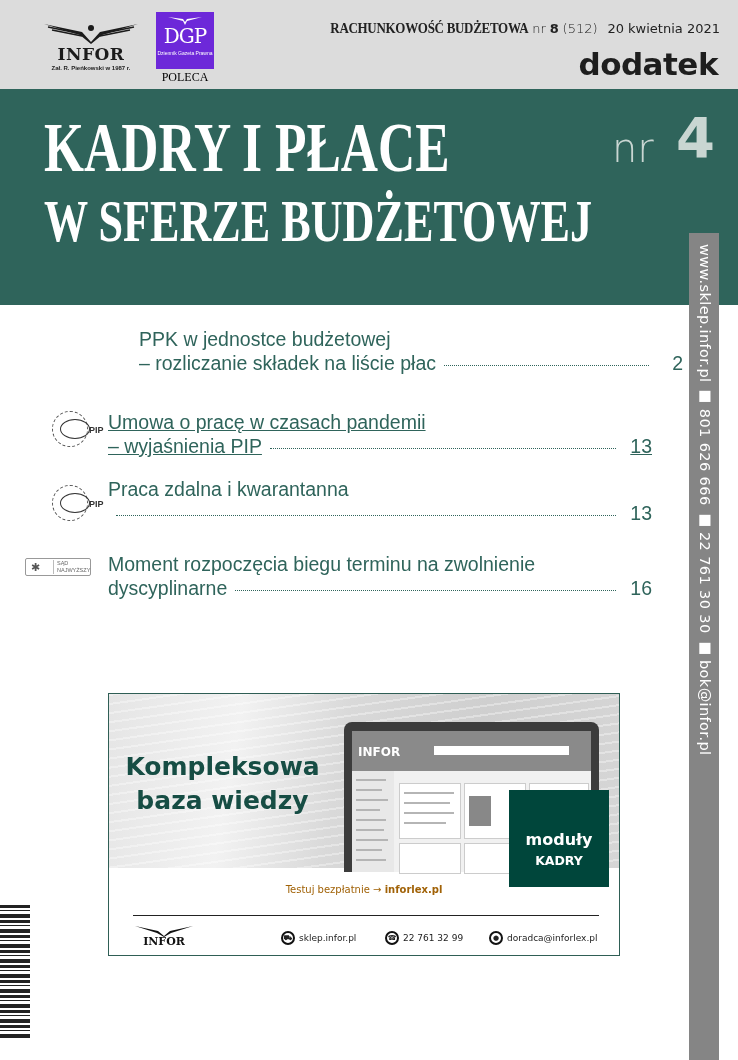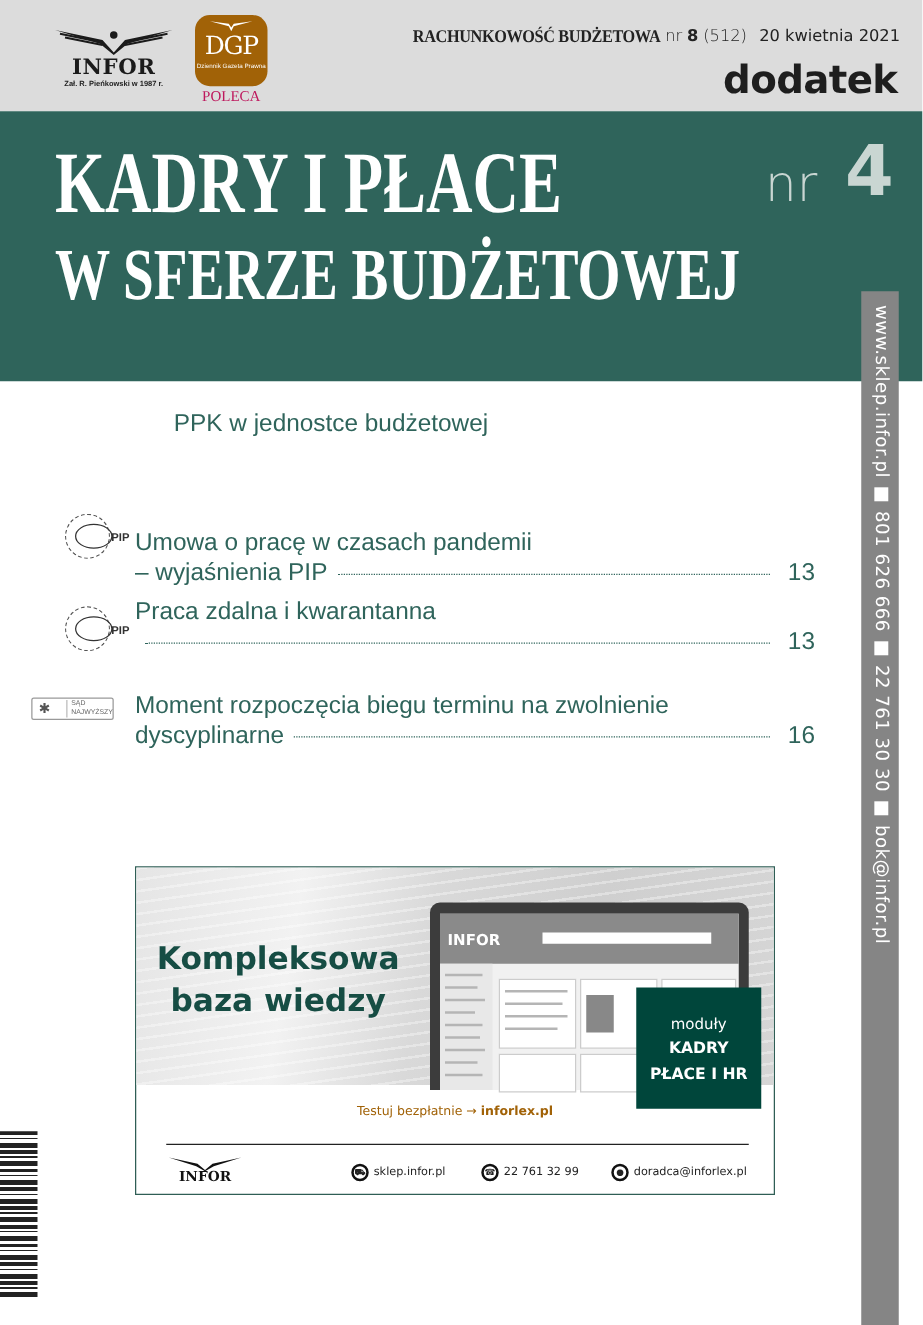--- a/index.html
+++ b/index.html
@@ -6,26 +6,26 @@
   body { width:738px; height:1060px; position:relative; background:#ffffff; overflow:hidden;
          font-family:"Liberation Sans", sans-serif; }
 
   
   .topband { position:absolute; left:0; top:0; width:738px; height:89px; background:#dcdcdc; }
   .infor-logo { position:absolute; left:42px; top:18px; width:98px; height:60px; }
   .infor-word { position:absolute; left:0; top:26px; width:98px; text-align:center;
                 font-family:"DejaVu Serif", serif; font-weight:bold; font-size:17px; letter-spacing:0.5px; color:#1b1b1b; }
   .infor-sub { position:absolute; left:0; top:47px; width:98px; text-align:center;
                font-size:6px; font-weight:bold; color:#222; }
-  .dgp-box { position:absolute; left:156px; top:12px; width:58px; height:57px; background:#a16207; border-radius:12px; }
+  .dgp-box { position:absolute; left:156px; top:12px; width:58px; height:57px; background:#6d28d9; border-radius:0; }
   .dgp-text { position:absolute; left:0; top:12px; width:58px; text-align:center; color:#fff;
               font-family:"DejaVu Serif", serif; font-size:20px; letter-spacing:-1px; }
   .dgp-small { position:absolute; left:0; top:38px; width:58px; text-align:center; color:#fff; font-size:5px; line-height:6px; }
   .poleca { position:absolute; left:156px; top:70px; width:58px; text-align:center;
-            font-family:"Liberation Serif", serif; font-size:12px; color:#be185d; }
+            font-family:"Liberation Serif", serif; font-size:12px; color:#000000; }
 
   .publine { position:absolute; right:18px; top:20px; font-size:14px; color:#222; white-space:nowrap; }
   .pub-name { font-family:"Liberation Serif", serif; font-weight:bold; font-size:13px; letter-spacing:-0.3px; transform:scaleY(1.1); display:inline-block; }
   .pub-nr { font-family:"DejaVu Sans", sans-serif; font-size:13px; font-weight:300; }
   .pub-num { font-family:"DejaVu Sans", sans-serif; font-weight:bold; font-size:13px; }
   .pub-date { font-family:"DejaVu Sans", sans-serif; font-size:13px; margin-left:6px;text-align:right; }
   .dodatek { position:absolute; right:20px; top:46px; font-family:"DejaVu Sans", sans-serif;
              font-weight:bold; font-size:31px; color:#1e1e1e; letter-spacing:-0.5px; }
 
   
@@ -64,21 +64,21 @@
                  font-family:"DejaVu Sans", sans-serif; font-weight:bold; font-size:25px; line-height:34px; }
   .laptop { position:absolute; left:235px; top:28px; width:255px; height:150px; background:#3c3c3c; border-radius:8px 8px 0 0; }
   .screen { position:absolute; left:8px; top:9px; width:239px; height:141px; background:#f1f1f1; }
   .scr-head { position:absolute; left:0; top:0; width:239px; height:40px; background:#8a8a8a; }
   .scr-logo { position:absolute; left:6px; top:14px; color:#fff; font-weight:bold; font-size:12px; font-family:"DejaVu Sans", sans-serif; }
   .scr-search { position:absolute; left:82px; top:15px; width:135px; height:9px; background:#fff; }
   .scr-side { position:absolute; left:0; top:40px; width:42px; height:101px; background:#e8e8e8; }
   .scr-card { position:absolute; background:#fff; border:1px solid #ccc; }
   .scr-line { position:absolute; height:2px; background:#b5b5b5; }
   .mod-box { position:absolute; left:400px; top:96px; width:100px; height:97px; background:#00463b; color:#fff; text-align:center; font-family:"DejaVu Sans", sans-serif; }
-  .mod-pre { margin-top:22px; font-size:12px; font-weight:400; }
+  .mod-pre { margin-top:40px; font-size:16px; font-weight:700; }
   .mod-main { font-size:12.5px; font-weight:bold; line-height:17px; margin-top:3px; }
   .ad-cta { position:absolute; left:0; top:190px; width:510px; text-align:center; font-family:"DejaVu Sans", sans-serif; font-size:10px; color:#a16207; }
   .ad-cta b { font-weight:bold; }
   .ad-rule { position:absolute; left:24px; top:221px; width:466px; height:1px; background:#222; }
   .ad-foot-logo { position:absolute; left:25px; top:229px; width:60px; height:28px; }
   .ad-foot-logo .w { position:absolute; left:0; top:12px; width:60px; text-align:center; font-family:"DejaVu Serif", serif; font-weight:bold; font-size:11px; color:#111; }
   .ad-contact { position:absolute; top:237px; display:flex; align-items:center; font-size:9px; color:#222; font-family:"DejaVu Sans", sans-serif; }
   .ad-contact .ic { width:14px; height:14px; border:2px solid #111; border-radius:50%; margin-right:4px; box-sizing:border-box; display:flex; align-items:center; justify-content:center; font-size:7px; font-weight:bold; }
 
   
@@ -124,26 +124,31 @@
   <div class="nr-num">4</div>
 </div>
 
 <div class="vstrip"></div>
 <div class="vstrip-text">www.sklep.infor.pl ■ 801 626 666 ■ 22 761 30 30 ■ bok@infor.pl</div>
 
 <div class="toc-item" style="top:327px;margin-left:31px;">
   <div class="toc-line">
       <span>PPK w jednostce budżetowej</span>
     </div>
+  <div class="toc-line">
+      <span>– rozliczanie składek na liście płac</span>
+      <span class="toc-dots"></span>
+      <span class="toc-page">2</span>
+    </div>
 </div>
 
 <div class="toc-icon pip-icon" style="left:52px;top:411px;">
   <div class="inner">PIP</div>
 </div>
-<div class="toc-item" style="top:422px;">
+<div class="toc-item" style="top:410px;text-decoration:underline;">
   <div class="toc-line">
       <span>Umowa o pracę w czasach pandemii</span>
     </div>
   <div class="toc-line">
       <span>– wyjaśnienia PIP</span>
       <span class="toc-dots"></span>
       <span class="toc-page">13</span>
     </div>
 </div>
 
@@ -210,21 +215,21 @@
         <div style="position:absolute;left:4px;top:12px;width:22px;height:30px;background:#888"></div>
       </div>
       <div class="scr-card" style="left:47px;top:112px;width:60px;height:29px;"></div>
       <div class="scr-card" style="left:112px;top:112px;width:60px;height:29px;"></div>
       <div class="scr-card" style="left:177px;top:52px;width:58px;height:54px;"></div>
     </div>
   </div>
   <div class="mod-box">
     <div class="mod-pre">moduły</div>
     <div class="mod-main">KADRY</div>
-    <div class="mod-main" style="margin-top:4px">PŁACE I HR</div>
+    <div class="mod-main" style="margin-top:16px">PŁACE I HR</div>
   </div>
   <div class="ad-cta">
     <span>Testuj bezpłatnie →</span>
     <b>inforlex.pl</b>
   </div>
   <div class="ad-rule"></div>
   <div class="ad-foot-logo">
     <svg width="60" height="14" viewBox="0 0 60 14">
       <path d="M1 3 L24 8 L30 13 L36 8 L59 3 L37 10 L30 14 L23 10 Z" fill="#111"></path>
     </svg>

